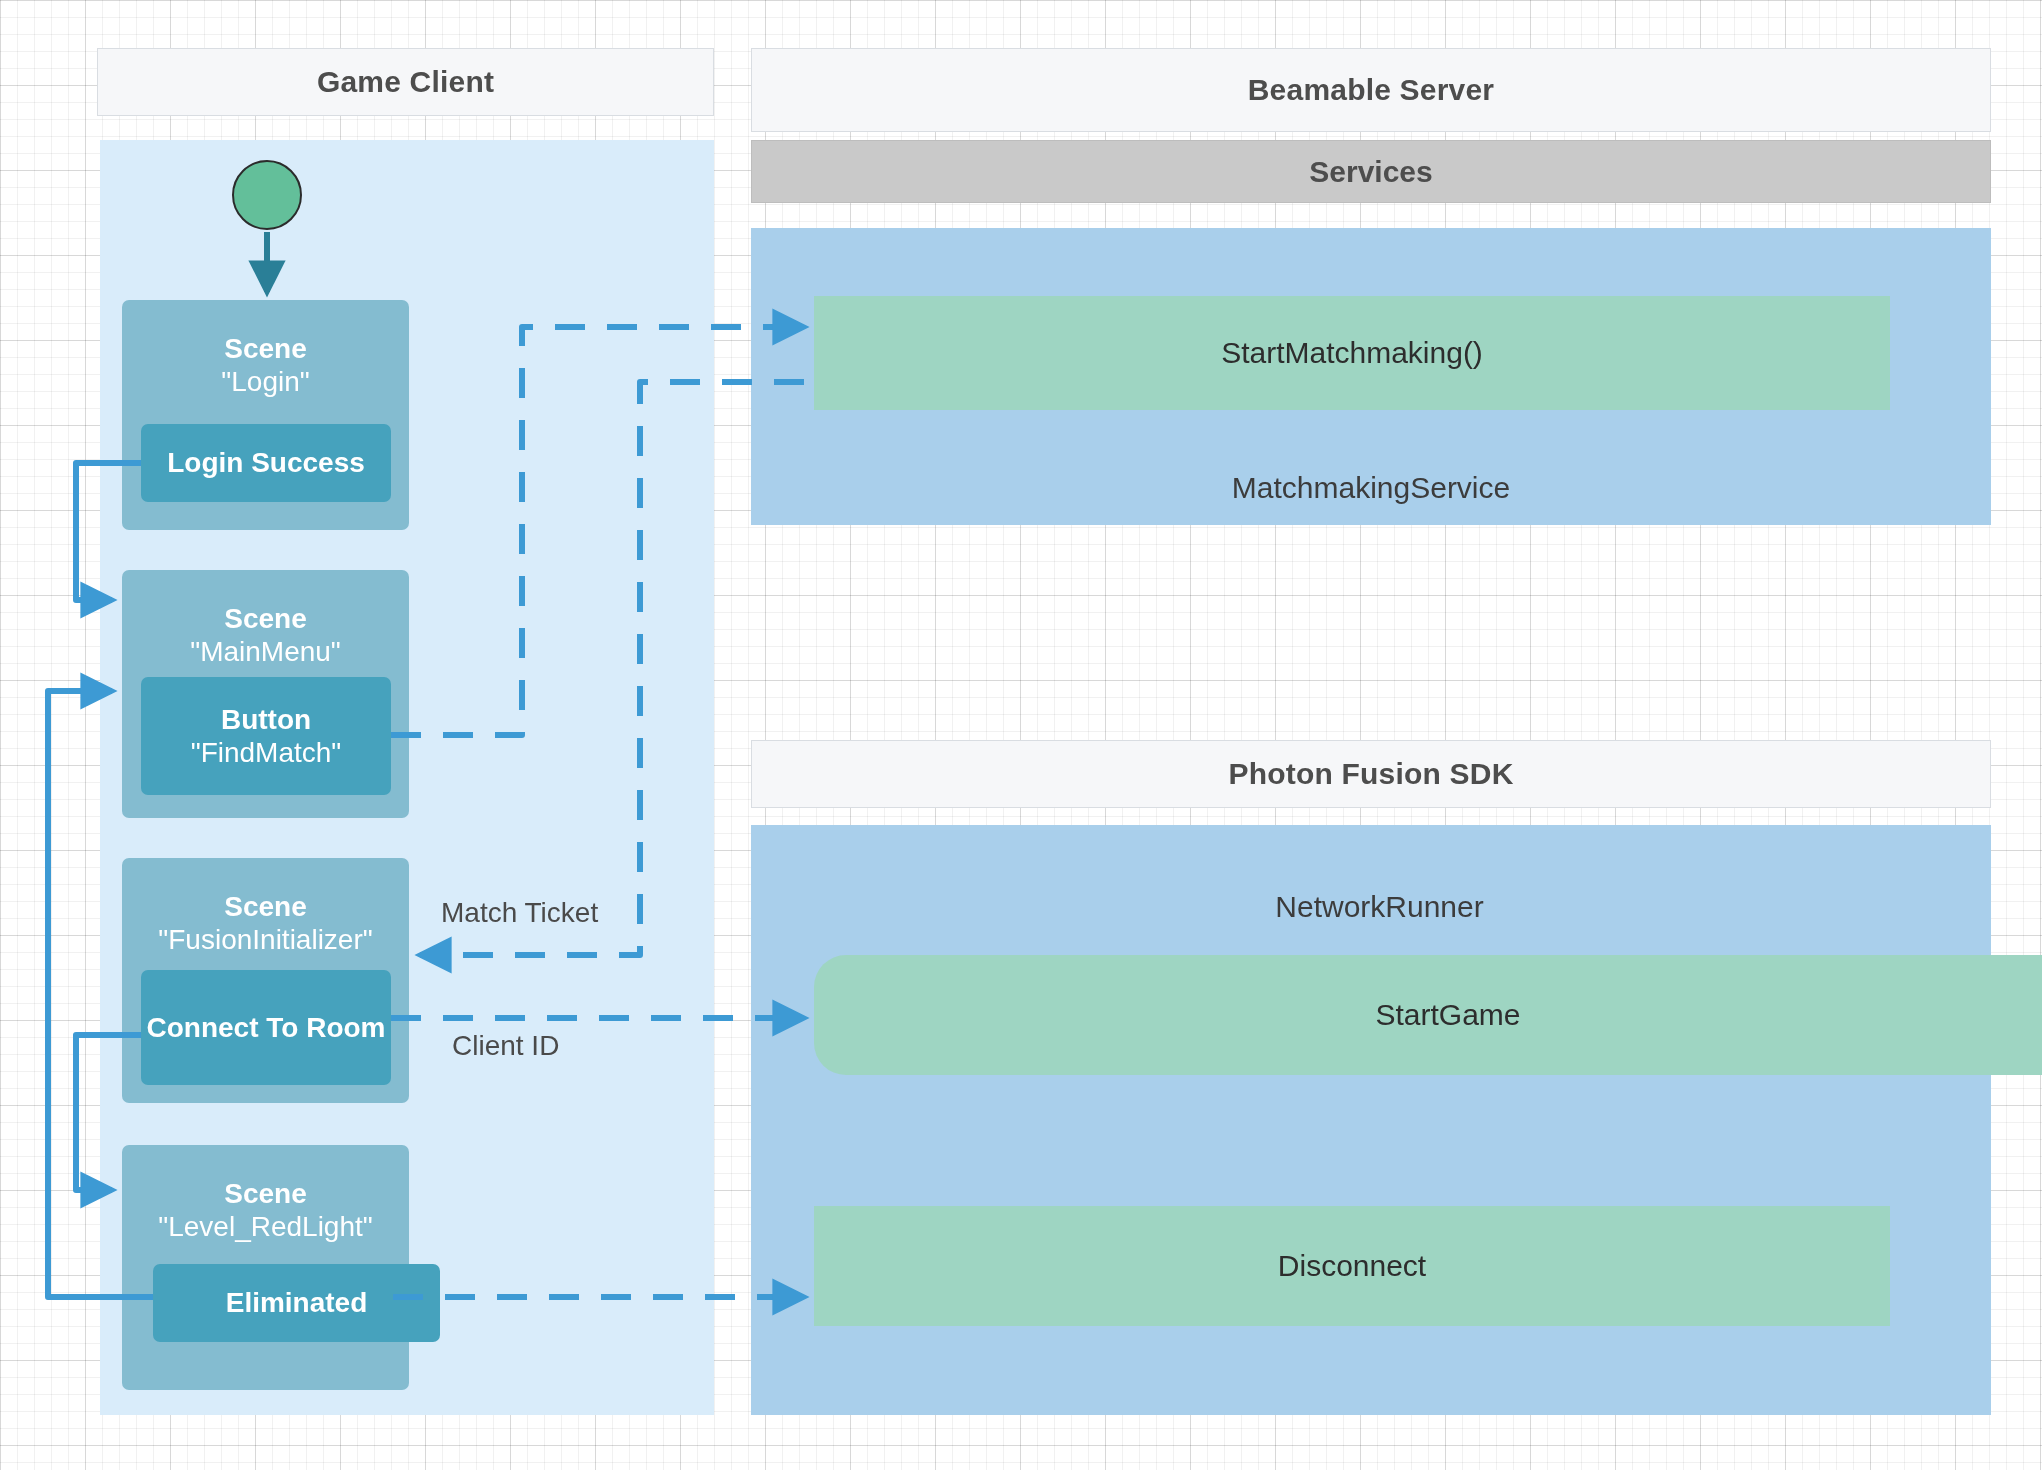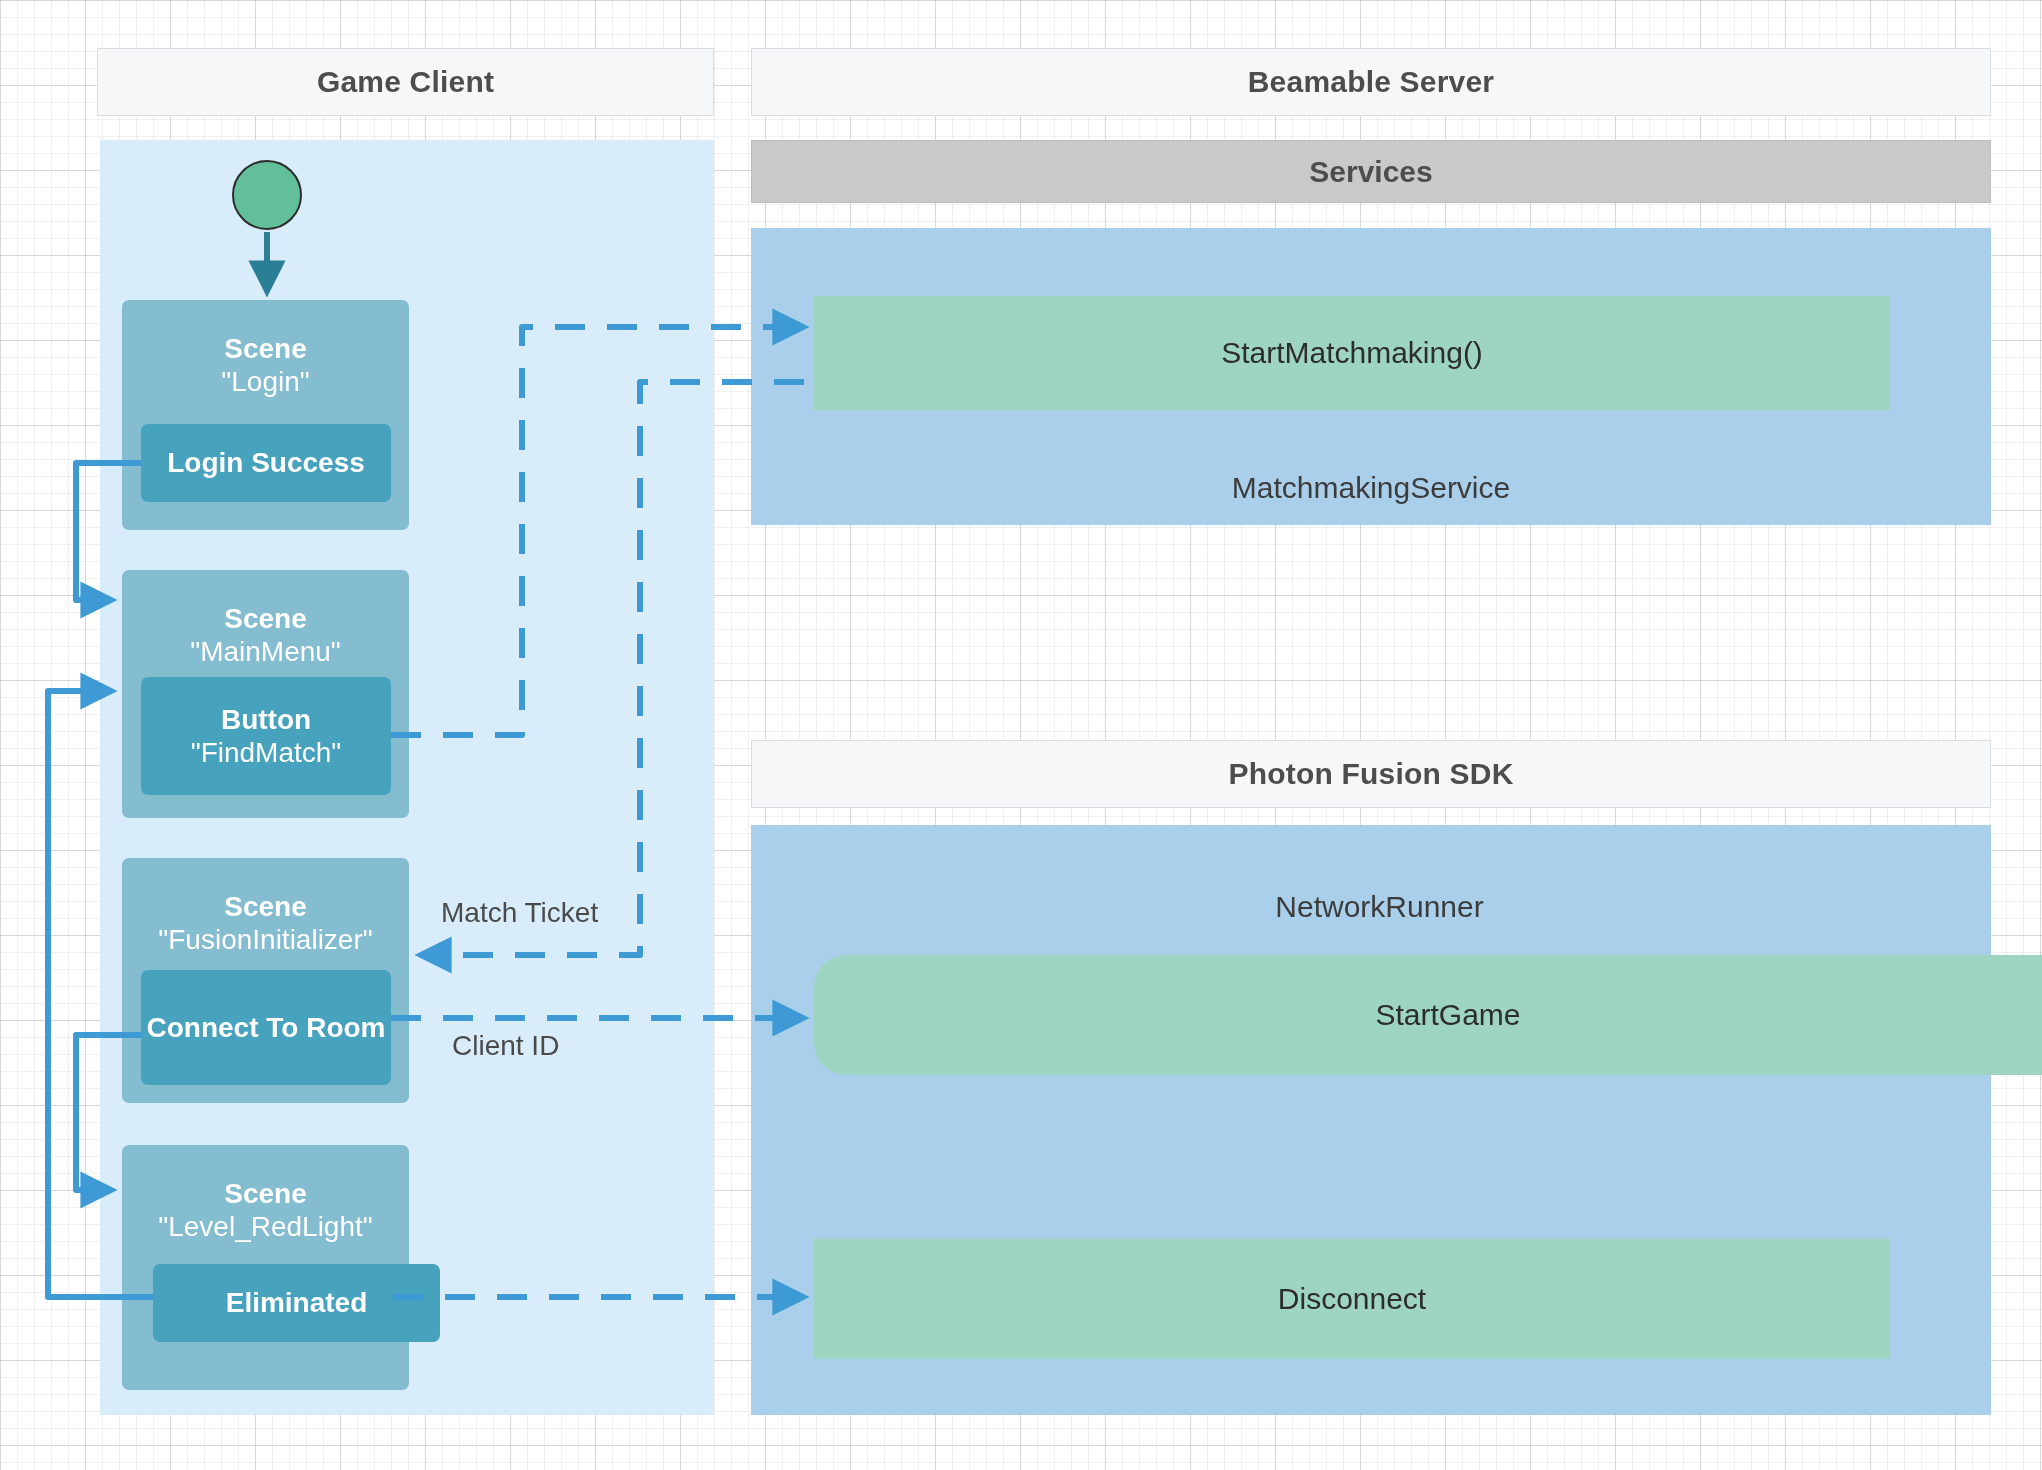--- a/index.html
+++ b/index.html
@@ -97,21 +97,21 @@
 </style>
 </head>
 <body>
 
 <div id="canvas">
 
   <div class="abs lane-title" style="left:97px;top:48px;width:617px;height:68px;">
     <span>Game Client</span>
   </div>
 
-  <div class="abs lane-title" style="left:751px;top:48px;width:1240px;height:68px;">
+  <div class="abs lane-title" style="left:751px;top:48px;width:1240px;height:84px;">
     <span>Beamable Server</span>
   </div>
 
   <div class="abs client-container" style="left:100px;top:140px;width:614px;height:1275px;"></div>
 
   <div class="abs services-title" style="left:751px;top:140px;width:1240px;height:63px;">
     <span>Services</span>
   </div>
 
   <div class="abs server-container" style="left:751px;top:228px;width:1240px;height:297px;">
@@ -124,21 +124,21 @@
   <div class="abs lane-title" style="left:751px;top:740px;width:1240px;height:68px;">
     <span>Photon Fusion SDK</span>
   </div>
 
   <div class="abs server-container" style="left:751px;top:825px;width:1240px;height:590px;">
     <div class="svc-label" style="top:65px;margin-left:17px;">NetworkRunner</div>
   </div>
   <div class="abs api-box" style="left:814px;top:955px;width:1268px;height:120px;border-radius:32px;">
     <span>StartGame</span>
   </div>
-  <div class="abs api-box" style="left:814px;top:1239px;width:1076px;height:120px;">
+  <div class="abs api-box" style="left:814px;top:1206px;width:1076px;height:120px;">
     <span>Disconnect</span>
   </div>
 
   <div class="abs start-node" style="left:232px;top:160px;width:70px;height:70px;"></div>
 
   <div class="abs scene-box" style="left:122px;top:300px;width:287px;height:230px;">
     <div class="scene-kind">Scene</div>
     <div class="scene-name">"Login"</div>
   </div>
   <div class="abs action-box" style="left:141px;top:424px;width:250px;height:78px;">

